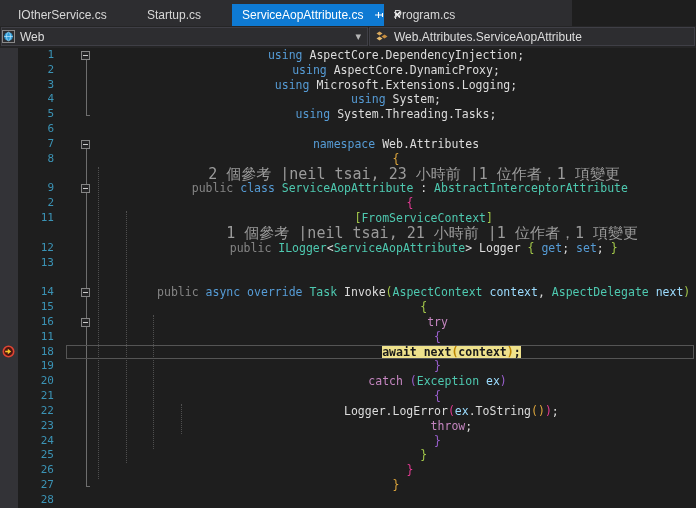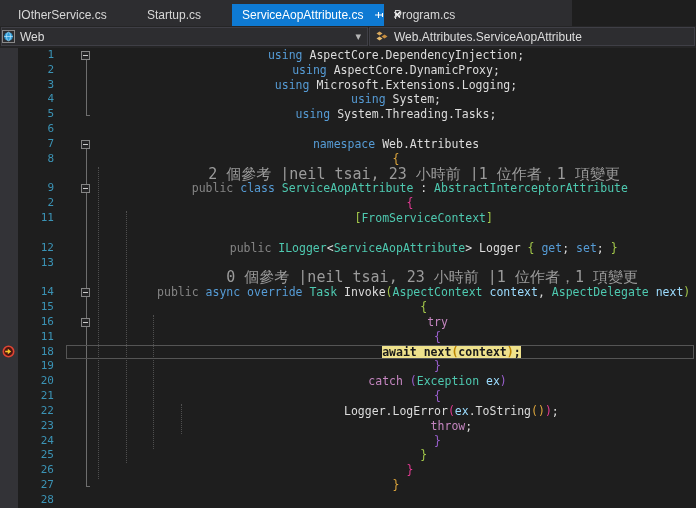--- a/index.html
+++ b/index.html
@@ -183,38 +183,38 @@
         <div class="row">
           <div class="gcell"></div>
           <div class="ncell">11</div>
           <div class="fcell"></div>
           <div class="ccell"><span style="color: rgb(220, 220, 220);">        </span><span style="color: rgb(163, 200, 74);">[</span><span style="color: rgb(78, 201, 176);">FromServiceContext</span><span style="color: rgb(163, 200, 74);">]</span></div>
         </div>
         <div class="row">
           <div class="gcell"></div>
           <div class="ncell"></div>
           <div class="fcell"></div>
+          <div class="ccell codelens" style="color: rgb(155, 155, 155);">        1 個參考 |neil_tsai, 21 小時前 |1 位作者，1 項變更</div>
         </div>
         <div class="row">
           <div class="gcell"></div>
           <div class="ncell">12</div>
           <div class="fcell"></div>
           <div class="ccell"><span style="color: rgb(133, 133, 133);">        public</span><span style="color: rgb(78, 201, 176);"> ILogger</span><span style="color: rgb(220, 220, 220);">&lt;</span><span style="color: rgb(78, 201, 176);">ServiceAopAttribute</span><span style="color: rgb(220, 220, 220);">&gt;</span><span style="color: rgb(220, 220, 220);"> Logger </span><span style="color: rgb(163, 200, 74);">{</span><span style="color: rgb(86, 156, 214);"> get</span><span style="color: rgb(220, 220, 220);">;</span><span style="color: rgb(86, 156, 214);"> set</span><span style="color: rgb(220, 220, 220);">;</span><span style="color: rgb(163, 200, 74);"> }</span></div>
         </div>
         <div class="row">
           <div class="gcell"></div>
           <div class="ncell">13</div>
           <div class="fcell"></div>
           <div class="ccell"></div>
         </div>
         <div class="row">
           <div class="gcell"></div>
           <div class="ncell"></div>
           <div class="fcell"></div>
-          <div class="ccell codelens" style="color: rgb(155, 155, 155);">        0 個參考 |neil_tsai, 23 小時前 |1 位作者，1 項變更</div>
         </div>
         <div class="row">
           <div class="gcell"></div>
           <div class="ncell">14</div>
           <div class="fcell">
             <div class="foldbox"></div>
           </div>
           <div class="ccell"><span style="color: rgb(133, 133, 133);">        public</span><span style="color: rgb(86, 156, 214);"> async</span><span style="color: rgb(86, 156, 214);"> override</span><span style="color: rgb(78, 201, 176);"> Task</span><span style="color: rgb(220, 220, 220);"> Invoke</span><span style="color: rgb(163, 200, 74);">(</span><span style="color: rgb(78, 201, 176);">AspectContext</span><span style="color: rgb(156, 220, 254);"> context</span><span style="color: rgb(220, 220, 220);">,</span><span style="color: rgb(78, 201, 176);"> AspectDelegate</span><span style="color: rgb(156, 220, 254);"> next</span><span style="color: rgb(163, 200, 74);">)</span></div>
         </div>
         <div class="row">

